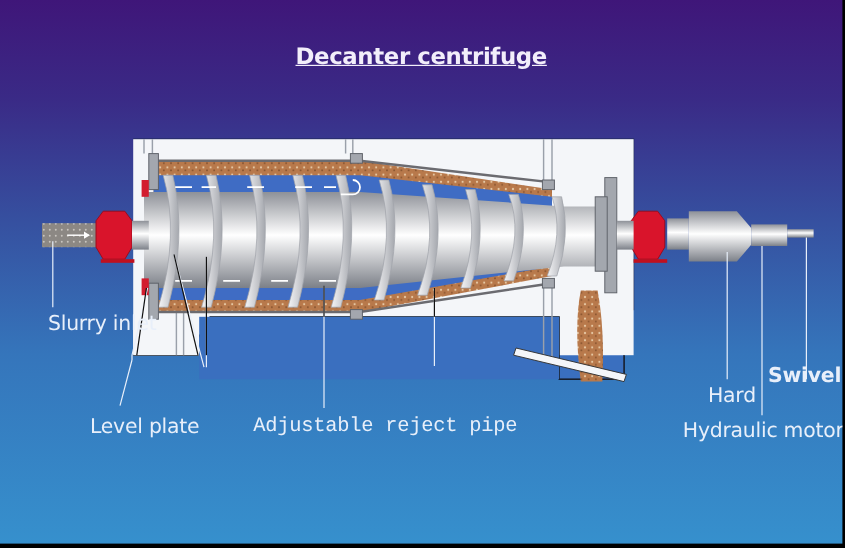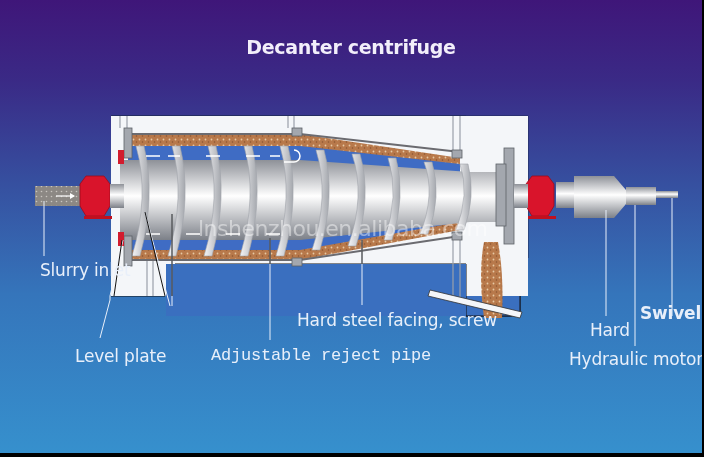--- a/index.html
+++ b/index.html
@@ -2,21 +2,21 @@
 <html><head>
 <meta charset="utf-8">
 <style>
   html,body{margin:0;padding:0;}
   body{width:704px;height:457px;overflow:hidden;background:#000;}
   .canvas{position:relative;width:702px;height:453px;
     background:linear-gradient(180deg,#3f1679 0%,#3a2a86 18%,#364f9f 40%,#3575bb 65%,#3690cd 100%);
     overflow:hidden;}
   svg{position:absolute;left:0;top:0;}
   .title{position:absolute;left:0;width:702px;top:36px;text-align:center;
-    font-family:"DejaVu Sans",sans-serif;font-weight:bold;font-size:19px;color:#f2eefa;letter-spacing:-0.3px;}
+    font-family:"DejaVu Sans",sans-serif;font-weight:bold;font-size:19px;color:#f2eefa;letter-spacing:-0.3px;text-decoration:underline;}
   .lbl{position:absolute;font-family:"DejaVu Sans",sans-serif;font-size:17px;color:#e8effa;white-space:nowrap;letter-spacing:-0.2px;}
   .wm{position:absolute;font-family:"DejaVu Sans",sans-serif;font-size:22px;color:rgba(255,255,255,0.45);
     left:198px;top:216px;letter-spacing:-0.5px;}
 </style>
 </head>
 <body>
 
 <div class="canvas">
 
   <div class="title">Decanter centrifuge</div>
@@ -129,22 +129,20 @@
     </g>
     <g stroke="#111" stroke-width="1" fill="none">
       <path d="M114,296 L122,240"></path>
       <path d="M145,212 L165,296"></path>
       <path d="M172,214 V296"></path>
       <path d="M270,238 V264"></path>
       <path d="M362,240 V264"></path>
     </g>
   </svg>
 
-  <div class="wm">lnshenzhou.en.alibaba.com</div>
 
   <div class="lbl" style="left:40px;top:260px;">Slurry inlet</div>
   <div class="lbl" style="left:75px;top:346px;text-align:right;">Level plate</div>
   <div class="lbl" style="left:211px;top:346px;font-family:Liberation Mono, monospace;">Adjustable reject pipe</div>
-  <div class="lbl" style="left:297px;top:310px;">Hard steel facing, screw</div>
   <div class="lbl" style="left:590px;top:320px;">Hard</div>
   <div class="lbl" style="left:640px;top:303px;font-weight:bold;">Swivel</div>
   <div class="lbl" style="left:569px;top:349px;">Hydraulic motor</div>
 </div>
 
 </body></html>

